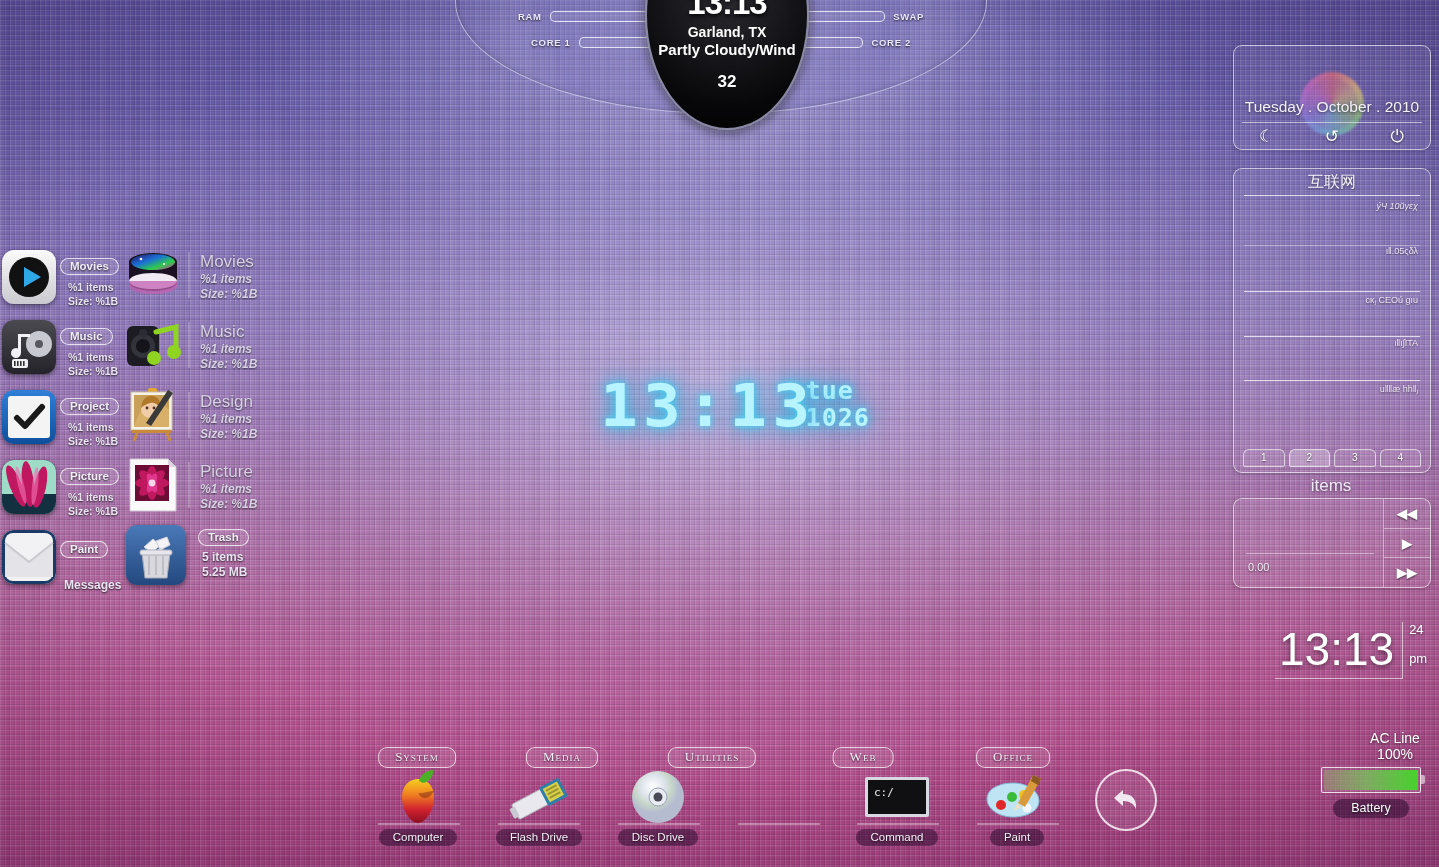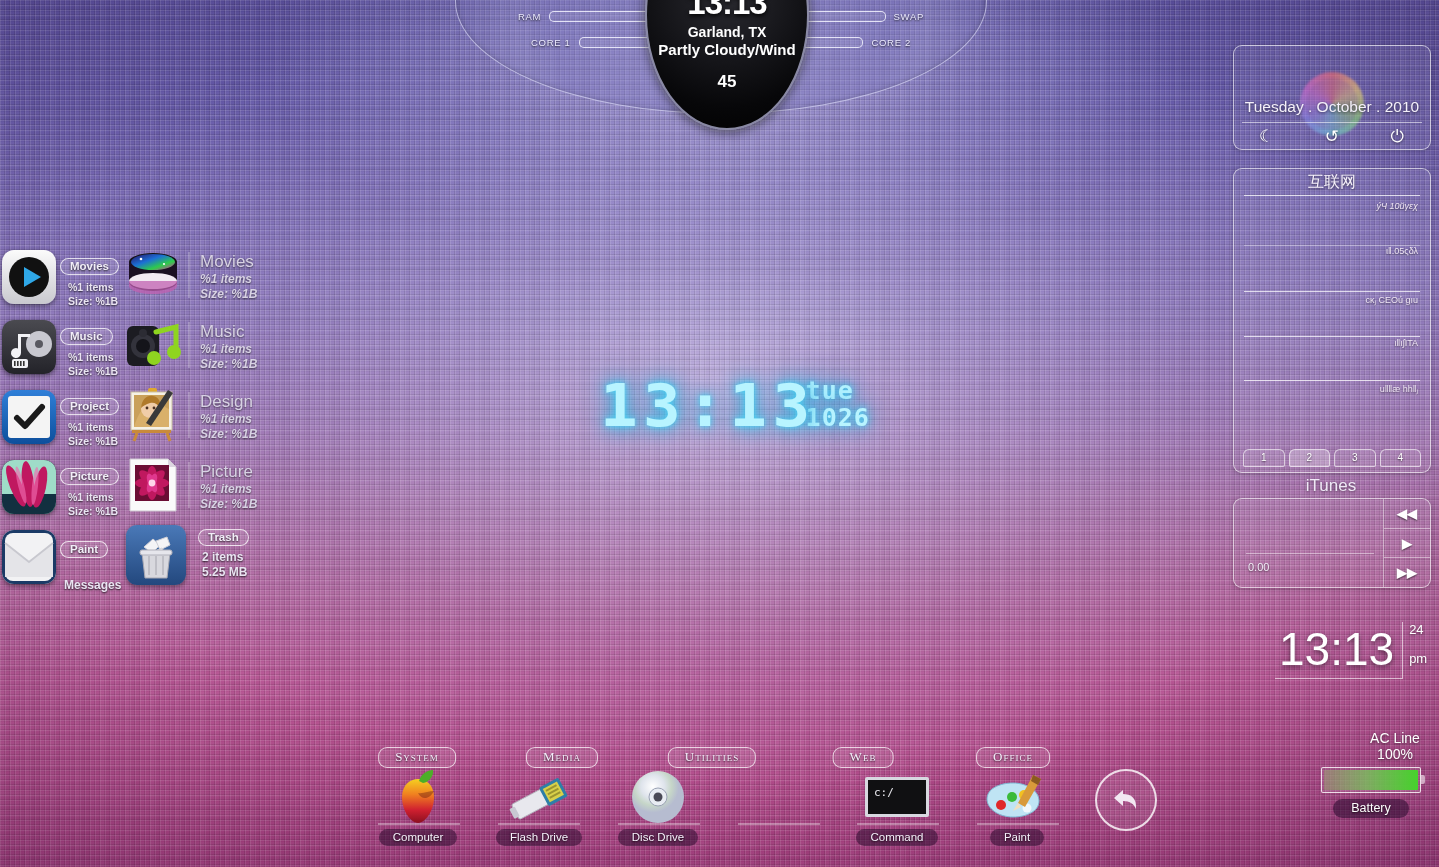--- a/index.html
+++ b/index.html
@@ -45,21 +45,21 @@
   .wp-vign{position:absolute;inset:0;
     background:radial-gradient(ellipse 90% 80% at 50% 45%, rgba(0,0,0,0) 55%, rgba(40,10,50,.30) 100%);}
 
   
   #sysmon{position:absolute;left:455px;top:-112px;width:530px;height:224px;
     border-radius:50%;
     background:radial-gradient(circle at 50% 55%, rgba(120,115,190,.30) 58%, rgba(150,148,205,.22) 70%, rgba(90,85,160,.14) 100%);
     border:1px solid rgba(235,235,255,.55);
     box-shadow:0 1px 6px rgba(0,0,0,.25) inset;}
   .bar-row{position:absolute;display:flex;align-items:center;gap:8px;}
-  .bar-lbl{font-size:9.5px;font-weight:normal;color:#eceaff;letter-spacing:.7px;
+  .bar-lbl{font-size:9.5px;font-weight:bold;color:#eceaff;letter-spacing:.7px;
     text-shadow:0 1px 2px rgba(0,0,0,.8);}
   .bar{height:9px;border-radius:5px;border:1px solid rgba(245,245,255,.85);
     background:rgba(255,255,255,.06);position:relative;overflow:hidden;}
   .bar>i{position:absolute;top:0;bottom:0;display:block;
     background:linear-gradient(to bottom,#7dff6a,#22cc22);}
   .bar.rtl>i{left:0;} .bar:not(.rtl)>i{right:0;}
 
   #weather{position:absolute;left:645px;top:-100px;width:160px;height:226px;
     border-radius:50%;
     background:radial-gradient(circle at 50% 42%, #2a2a30 0%, #141418 45%, #070709 72%, #000 100%);
@@ -221,21 +221,21 @@
         <i style="width:1%"></i>
       </span>
     <span class="bar-lbl">CORE 2</span>
   </div>
 </div>
 
 <div id="weather">
   <div class="wtime">13:13</div>
   <div class="wloc">Garland, TX</div>
   <div class="wcond">Partly Cloudy/Wind</div>
-  <div class="wtemp">45</div>
+  <div class="wtemp">32</div>
 </div>
 
 <div id="icons">
 
   <div class="irow">
     <div class="tile" style="top:6px;background:linear-gradient(#fbfbfb,#c9c9cf);">
       <svg width="54" height="54" viewBox="0 0 54 54">
           <circle cx="27" cy="27" r="20" fill="#111"></circle>
           <polygon points="22,17 39,27 22,37" fill="#2fa8e8"></polygon>
         </svg>
@@ -404,21 +404,21 @@
             <path d="M24 28l12-5 4 8-12 5z"></path>
         </g>
         <path d="M16 28h28l-3 25H19z" fill="#d8d8de" stroke="#a8a8b2"></path>
         <g stroke="#b4b4bd" stroke-width="1.4">
           <path d="M23 31v19M30 31v19M37 31v19"></path>
           </g>
         <rect x="14" y="25" width="32" height="5" rx="2" fill="#e6e6ec" stroke="#b0b0ba"></rect>
       </svg>
     </div>
     <span class="pillbtn" style="left:198px;top:5px;">Trash</span>
-    <span class="meta" style="left:202px;top:26px;font-size:12px;">2 items</span>
+    <span class="meta" style="left:202px;top:26px;font-size:12px;">5 items</span>
     <span class="meta" style="left:202px;top:41px;font-size:12px;">5.25 MB</span>
   </div>
 </div>
 
 <div id="lcd">
   <div class="hhmm">13:13</div>
   <div class="side">
     <span class="dow">tue</span>
     <span class="date">1026</span>
   </div>
@@ -448,21 +448,21 @@
   <div class="hr" style="top:211px;"></div>
   <div class="fitem" style="top:213px;">u‖‖æ hh‖ⱼ</div>
   <div class="pages">
     <span class="pg">1</span>
     <span class="pg on">2</span>
     <span class="pg">3</span>
     <span class="pg">4</span>
   </div>
 </div>
 
-<div id="itunes-title">iTunes</div>
+<div id="itunes-title">items</div>
 <div class="panel" id="itunes">
   <div class="track"></div>
   <div class="tnum">0.00</div>
   <div class="ctrls">
     <b>◀◀</b>
     <b>▶</b>
     <b>▶▶</b>
   </div>
 </div>
 

